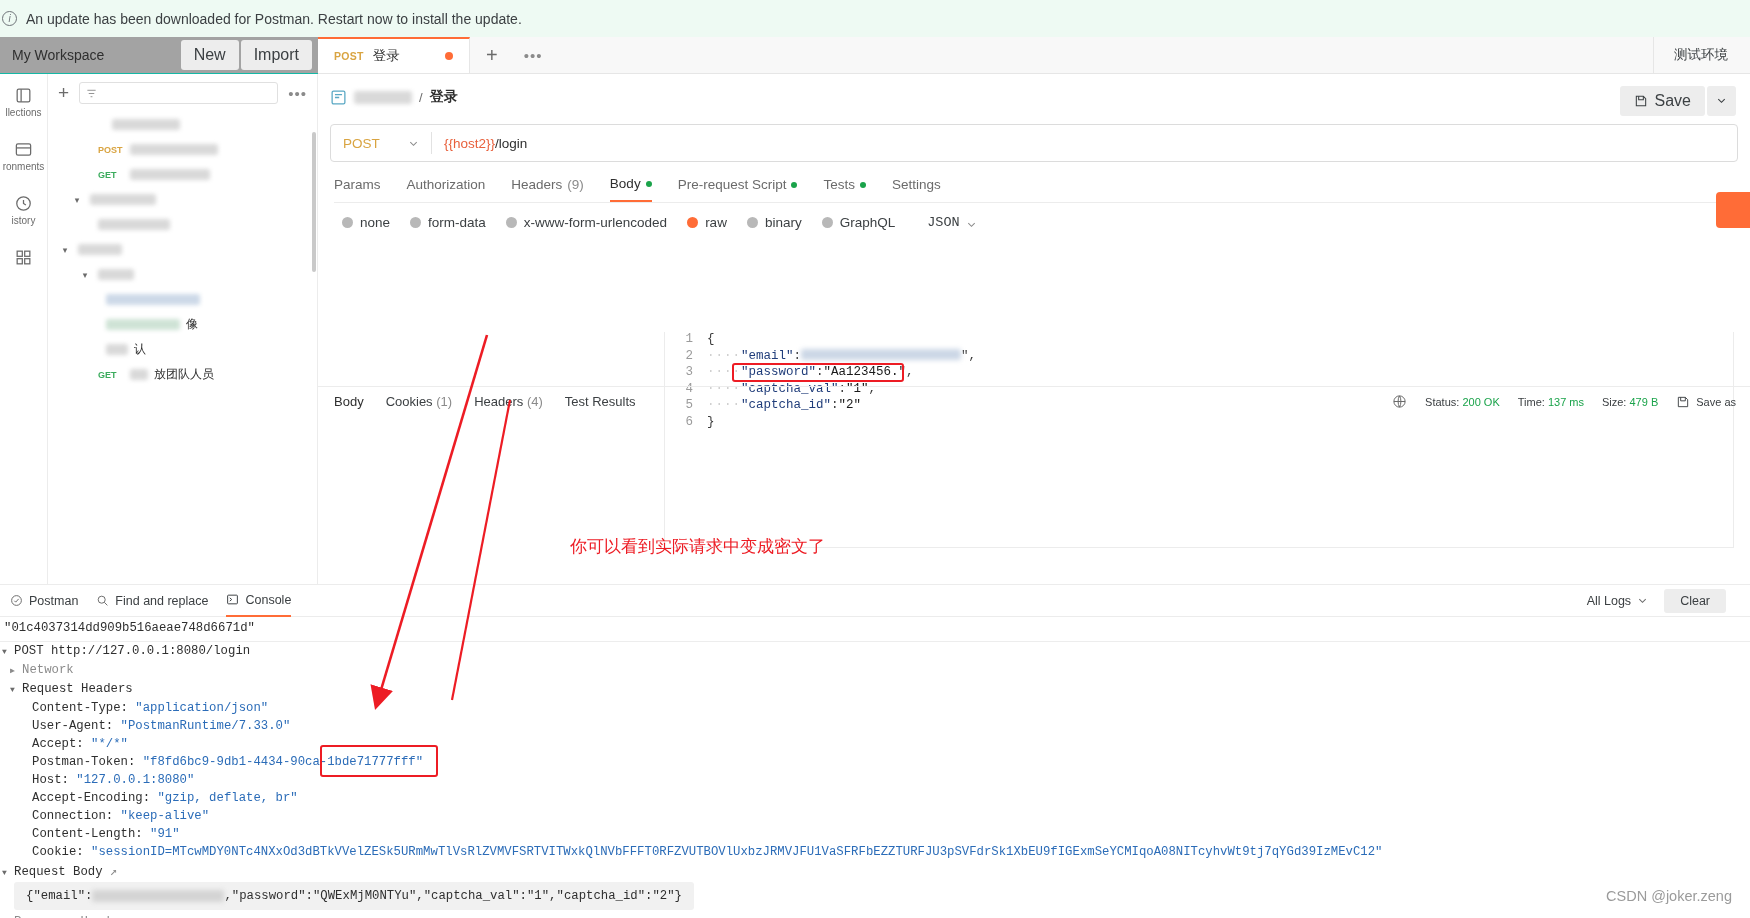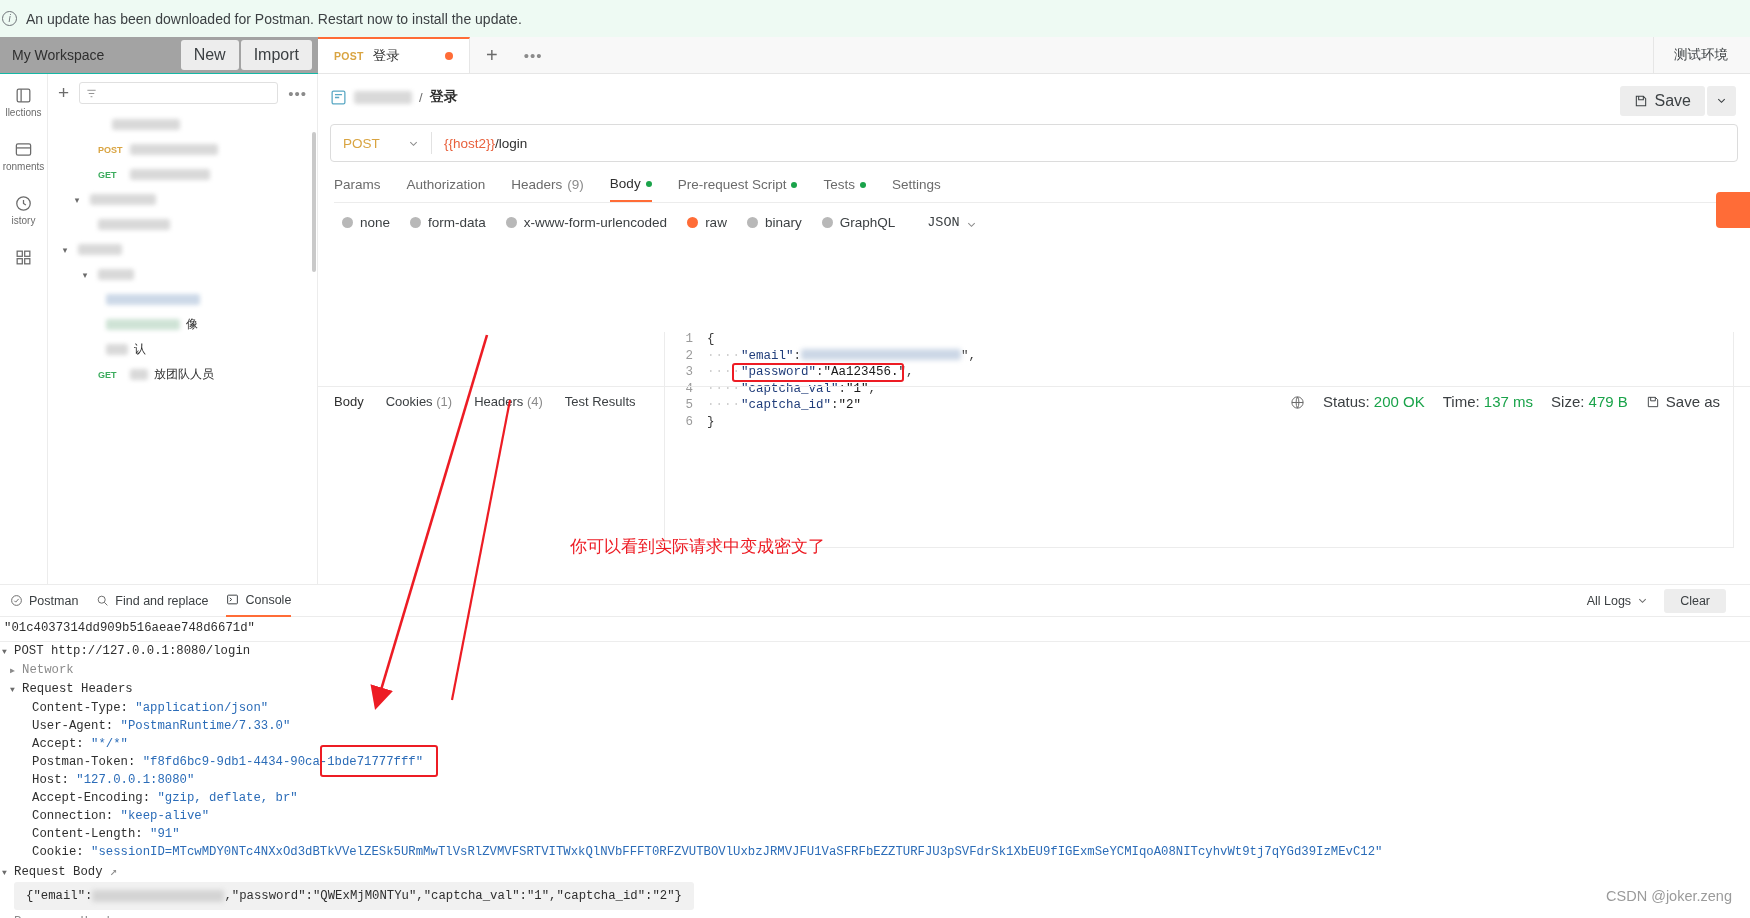--- a/index.html
+++ b/index.html
@@ -150,21 +150,21 @@
     border:2px solid #ed1c24; border-radius:3px;
   }
   .emailblur { display:inline-block; width:160px; height:11px; background:#ccd7e6; filter:blur(2.5px); vertical-align:middle; border-radius:2px;}
   #resp-strip {
     position:absolute; left:318px; right:0; top:386px; height:30px;
     display:flex; align-items:center; border-top:1px solid #ececec;
   }
   #resptabs { display:flex; gap:22px; margin-left:16px; }
   .resptab { font-size:13px; color:#3c4043; cursor:pointer;}
   .resptab.active { color:#2f2f2f;}
-  #resp-meta { margin-left:auto; display:flex; align-items:flex-end; gap:18px; padding-right:30px; font-size:15px; color:#3c4043;}
+  #resp-meta { margin-left:auto; display:flex; align-items:center; gap:18px; padding-right:14px; font-size:11px; color:#3c4043;}
   .ok { color:#1aa34a; }
   #globe { width:15px;height:15px;color:#6b6b6b; }
 
   
   #bottombar {
     position:absolute; left:0; right:0; bottom:0; top:584px;
     background:#fff; border-top:1px solid #ececec;
   }
   #bb-tools { height:32px; display:flex; align-items:center; gap:18px; padding:0 10px; border-bottom:1px solid #ececec;}
   .bb-item { display:flex; align-items:center; gap:6px; font-size:12.5px; color:#3c4043; cursor:pointer; height:32px;}

